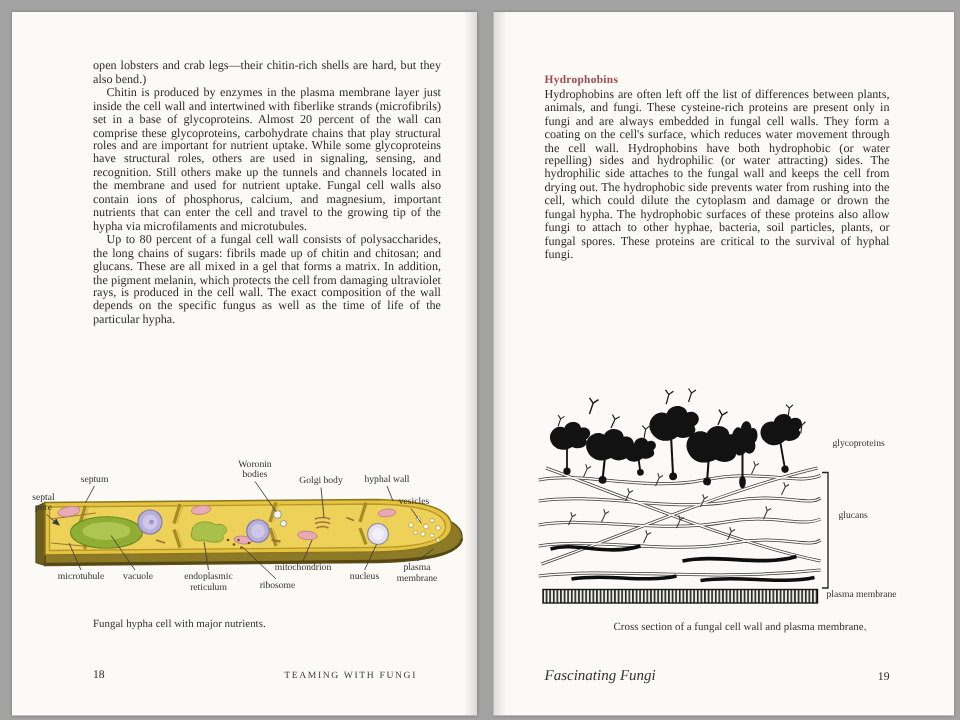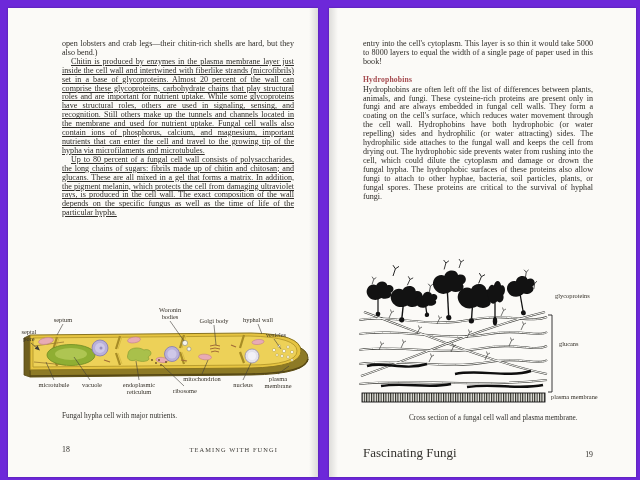--- a/index.html
+++ b/index.html
@@ -1,44 +1,44 @@
 <!DOCTYPE html>
 <html><head>
 <meta charset="utf-8">
 <style>
   html,body{margin:0;padding:0;}
-  .stage{position:relative;width:640px;height:480px;background:#6d28d9;overflow:hidden;
+  .stage{position:relative;width:640px;height:480px;background:#a3a3a3;overflow:hidden;
          font-family:"Liberation Serif",serif;}
   .page{position:absolute;top:8px;height:469px;background:#fbfaf7;box-shadow:0 0 2px rgba(0,0,0,.30);}
   .page-left{left:8px;width:310px;}
   .page-right{left:329px;width:307px;}
   .gutter-shadow{position:absolute;top:0;width:9px;height:100%;pointer-events:none;}
   .page-left .gutter-shadow{right:0;background:linear-gradient(to right,rgba(0,0,0,0),rgba(0,0,0,.12));}
   .page-right .gutter-shadow{left:0;background:linear-gradient(to left,rgba(0,0,0,0),rgba(0,0,0,.12));}
 
   .textblock{position:absolute;text-align:justify;font-size:8.1px;line-height:8.9px;color:#2e2c28;}
   .page-left  .textblock{left:54px;top:32px;width:232px;}
   .page-right .textblock{left:34px;top:32px;width:230px;}
   .textblock p{margin:0;}
-  .textblock p.indent{text-indent:9px;text-decoration:underline;}
+  .textblock p.indent{text-indent:9px;}
   .section-heading{margin:9px 0 1px 0;font-family:"Liberation Sans",sans-serif;
                    font-weight:bold;font-size:7.6px;letter-spacing:.2px;color:#a4494d;}
 
   .figure{position:absolute;}
   .figure svg{position:absolute;left:0;top:0;}
   .fig-label{position:absolute;font-size:6.4px;line-height:7px;color:#353028;text-align:center;}
   .fig-label.la{text-align:left;}
   .caption{position:absolute;font-size:7.3px;color:#33312d;}
 
   .footer{position:absolute;top:437px;display:flex;justify-content:space-between;align-items:baseline;}
   .page-left  .footer{left:54px;width:228px;}
   .page-right .footer{left:34px;width:230px;}
   .pagenum{font-size:7.8px;color:#2e2c28;}
   .running{font-size:6.4px;letter-spacing:1.1px;color:#3c3a36;margin-right:12px;}
-  .running-italic{letter-spacing:0;font-size:13px;margin-right:0;color:#33312d;}
+  .running-italic{font-style:italic;letter-spacing:0;font-size:10px;margin-right:0;color:#33312d;}
 </style>
 </head>
 <body>
 
 <div class="stage">
 
   <div class="page page-left">
     <div class="gutter-shadow"></div>
 
     <div class="textblock">
@@ -169,21 +169,20 @@
     <div class="footer">
       <span class="pagenum">18</span>
       <span class="running">TEAMING WITH FUNGI</span>
     </div>
   </div>
 
   <div class="page page-right">
     <div class="gutter-shadow"></div>
 
     <div class="textblock">
-      <p>entry into the cell's cytoplasm. This layer is so thin it would take 5000 to 8000 layers to equal the width of a single page of paper used in this book!</p>
       <h3 class="section-heading" style="color: rgb(164, 73, 77); font-family: Liberation Serif, serif;">Hydrophobins</h3>
       <p>Hydrophobins are often left off the list of differences between plants, animals, and fungi. These cysteine-rich proteins are present only in fungi and are always embedded in fungal cell walls. They form a coating on the cell's surface, which reduces water movement through the cell wall. Hydrophobins have both hydrophobic (or water repelling) sides and hydrophilic (or water attracting) sides. The hydrophilic side attaches to the fungal wall and keeps the cell from drying out. The hydrophobic side prevents water from rushing into the cell, which could dilute the cytoplasm and damage or drown the fungal hypha. The hydrophobic surfaces of these proteins also allow fungi to attach to other hyphae, bacteria, soil particles, plants, or fungal spores. These proteins are critical to the survival of hyphal fungi.</p>
     </div>
 
     <div class="figure" style="left:30px;top:246px;width:270px;height:158px;">
       <svg width="270" height="158" viewBox="0 0 270 158">
         <defs>
           <pattern id="memStripes" width="2.4" height="8" patternUnits="userSpaceOnUse">
             <rect width="2.4" height="8" fill="#efefea"></rect>
             <rect width="1.1" height="8" fill="#26261f"></rect>

